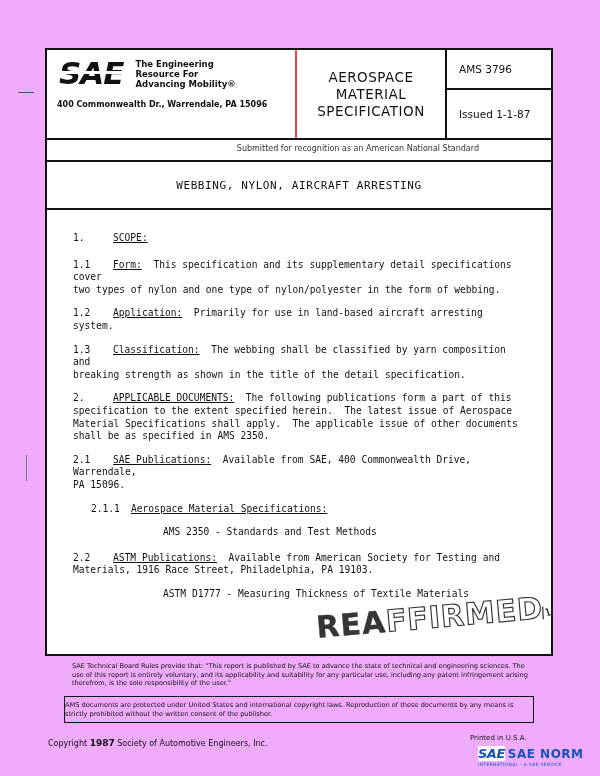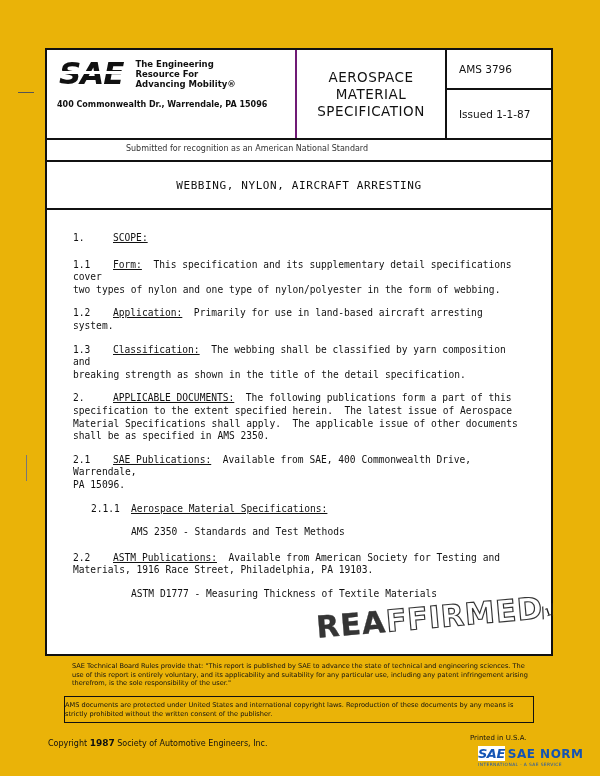--- a/index.html
+++ b/index.html
@@ -12,21 +12,21 @@
     height: 776px;
     font-family: "DejaVu Sans Mono", monospace;
     color: #111;
     position: relative;
     overflow: hidden;
   }
   .page {
     position: absolute;
     left: 0; top: 0;
     width: 600px; height: 776px;
-    background: #eab308;
+    background: #f0abfc;
   }
   
   .doc-border {
     position: absolute;
     left: 45px;
     top: 48px;
     width: 508px;
     height: 608px;
     border: 2px solid #111;
     box-sizing: border-box;
@@ -81,21 +81,21 @@
   }
   .sae-addr {
     font-family: "DejaVu Sans", sans-serif;
     font-weight: bold;
     font-size: 8px;
     margin-top: 10px;
     color: #111;
   }
   .hdr-mid {
     width: 150px;
-    border-left: 2px solid #701a75;
+    border-left: 2px solid #ef4444;
     box-sizing: border-box;
     display: flex;
     flex-direction: column;
     align-items: center;
     justify-content: center;
     font-family: "DejaVu Sans", sans-serif;
     font-size: 13.5px;
     letter-spacing: 0.5px;
     line-height: 17px;
     color: #111;
@@ -124,25 +124,26 @@
     align-items: center;
     padding-left: 12px;
     font-family: "DejaVu Sans", sans-serif;
     font-size: 10.5px;
     color: #111;
   }
   .submitted {
     position: absolute;
     left: 0; top: 90px;
     width: 400px;
-    text-align: center;
+    text-align: right;
     font-family: "DejaVu Sans", sans-serif;
     font-size: 8px;
     color: #333;
     padding-top: 4px;
+    padding-left: 32px;
   }
   .hdr-divider2 {
     position: absolute;
     left: 0; top: 110px;
     width: 504px;
     height: 2px;
     background: #111;
   }
   .title-band {
     position: absolute;
@@ -172,21 +173,21 @@
     line-height: 12.6px;
   }
   .blk { margin-bottom: 11px; position: relative; }
   .blk.tight { margin-bottom: 4px; }
   .num {
     position: absolute;
     left: 0; top: 0;
     width: 40px;
   }
   .txt { margin-left: 40px; white-space: pre-wrap; }
-  .txt.ind { margin-left: 40px; }
+  .txt.ind { margin-left: 72px; }
   .u { text-decoration: underline; }
   .sec-head { margin-bottom: 14px; }
 
   
   .stamp {
     position: absolute;
     left: 316px;
     top: 600px;
     font-family: "DejaVu Sans", sans-serif;
     font-weight: bold;

